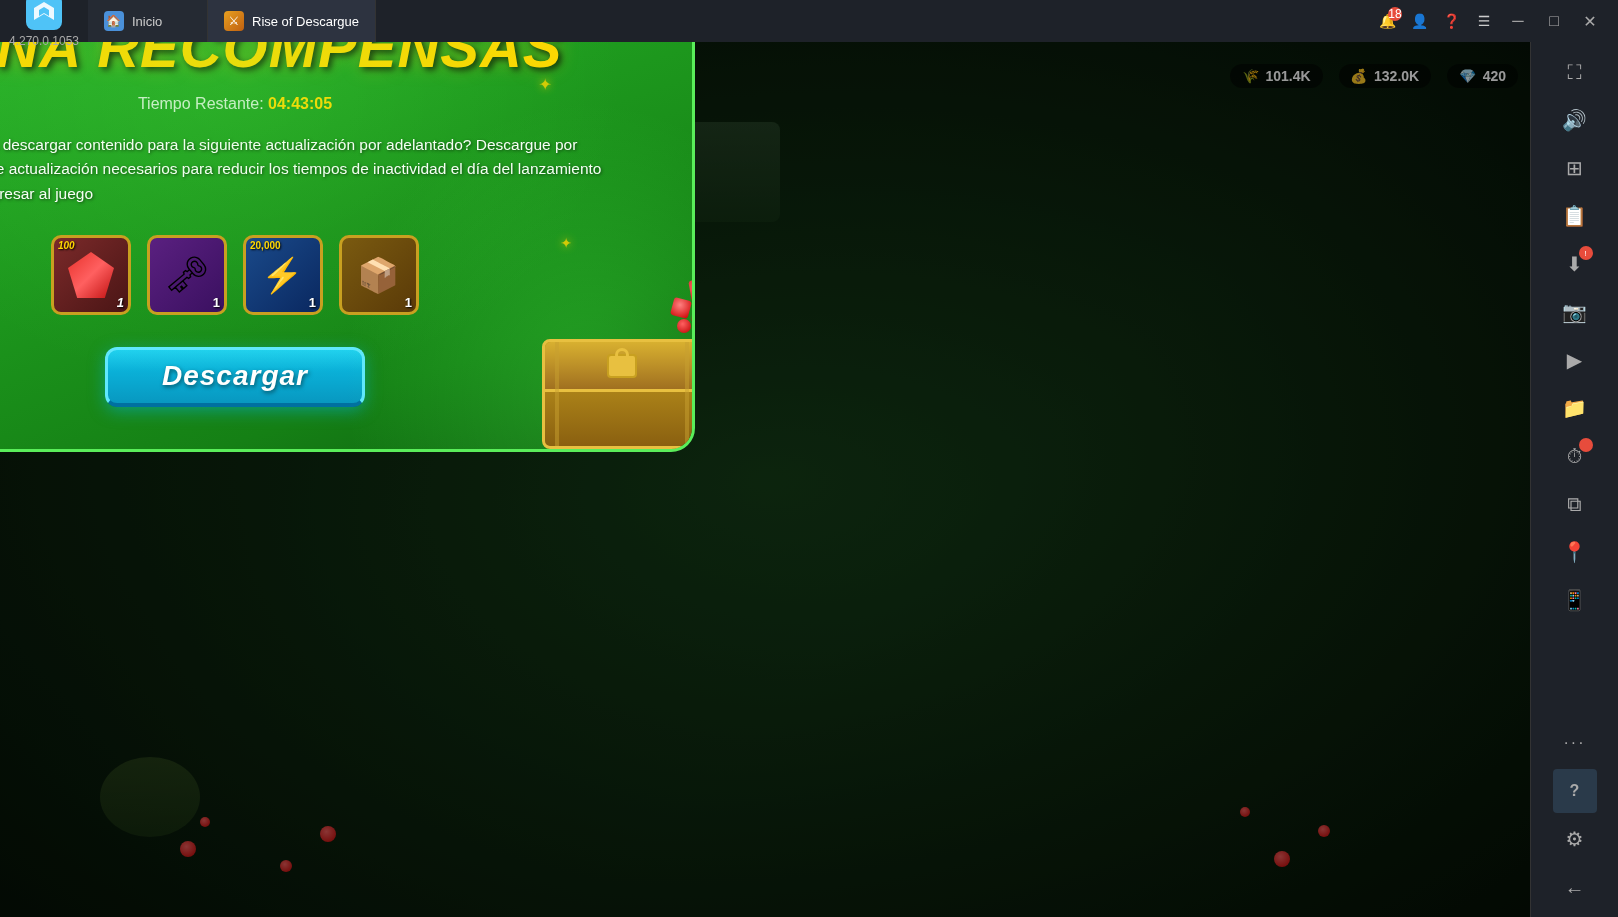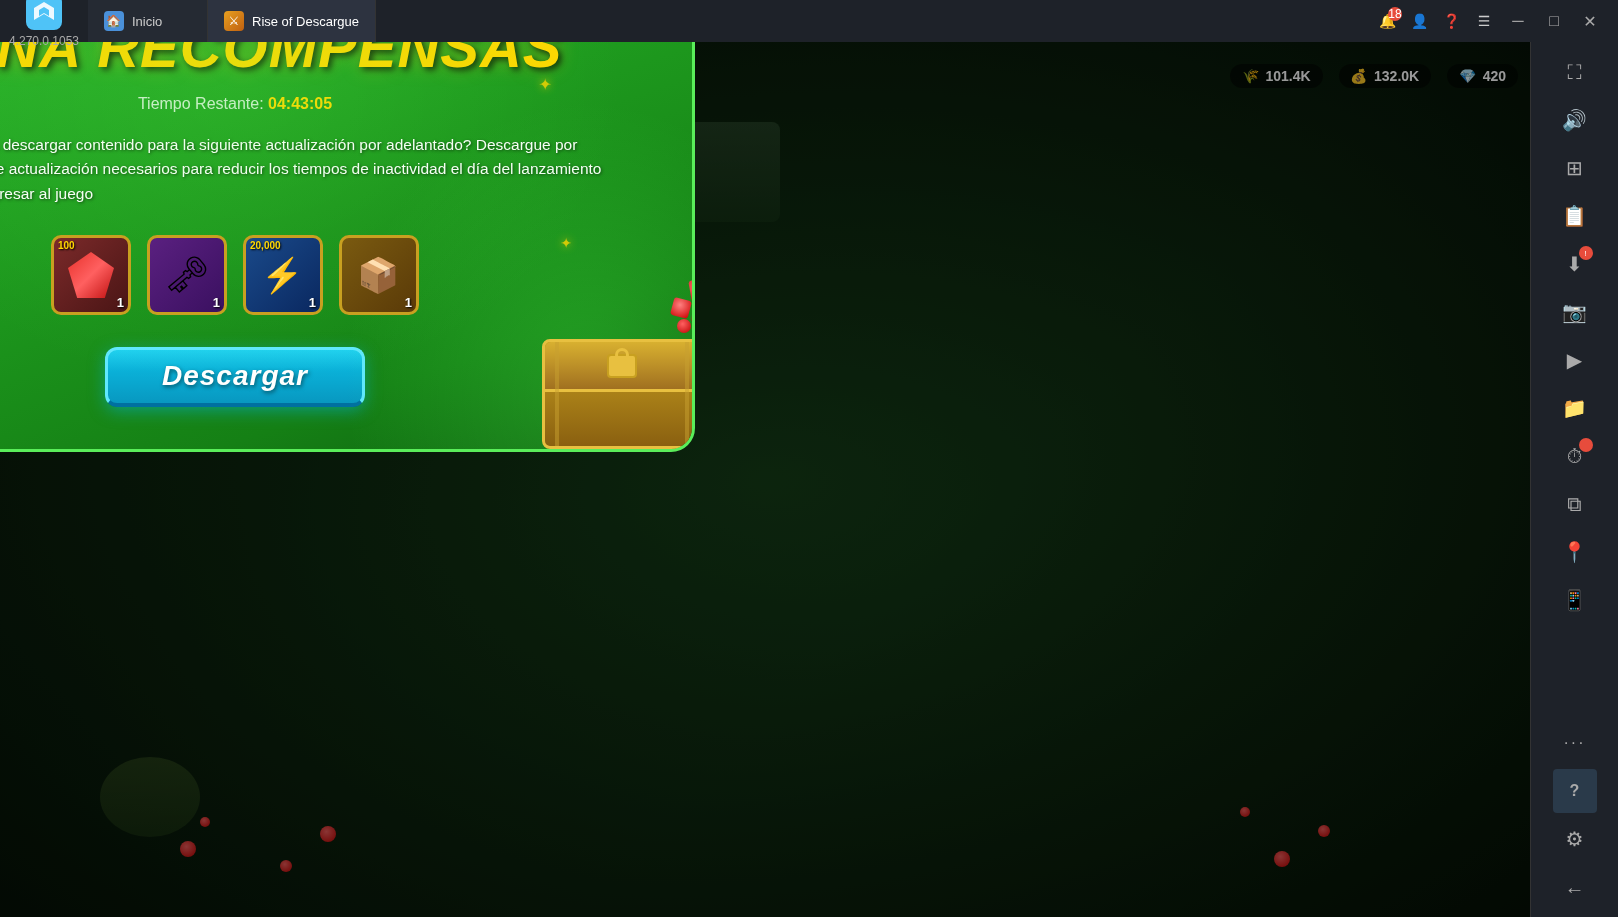--- a/index.html
+++ b/index.html
@@ -334,20 +334,21 @@
       right: 4px;
       color: #fff;
       font-size: 13px;
       font-weight: bold;
       text-shadow: 1px 1px 2px #000;
     }
 
     
     .reward-gem {
       background: linear-gradient(135deg, #7b2a2a 0%, #4a1515 100%);
+      font-style: italic;
     }
     .reward-gem-inner {
       width: 46px;
       height: 46px;
       background: linear-gradient(135deg, #e8302a, #ff6060, #c01010);
       clip-path: polygon(50% 0%, 100% 35%, 80% 100%, 20% 100%, 0% 35%);
     }
     .reward-key {
       background: linear-gradient(135deg, #5a2080 0%, #3a1060 100%);
     }

